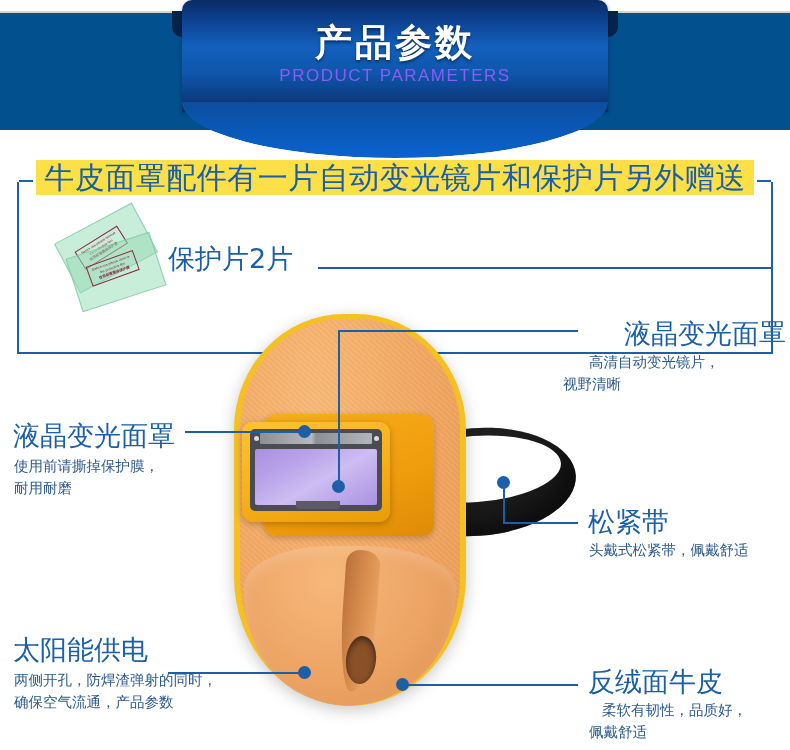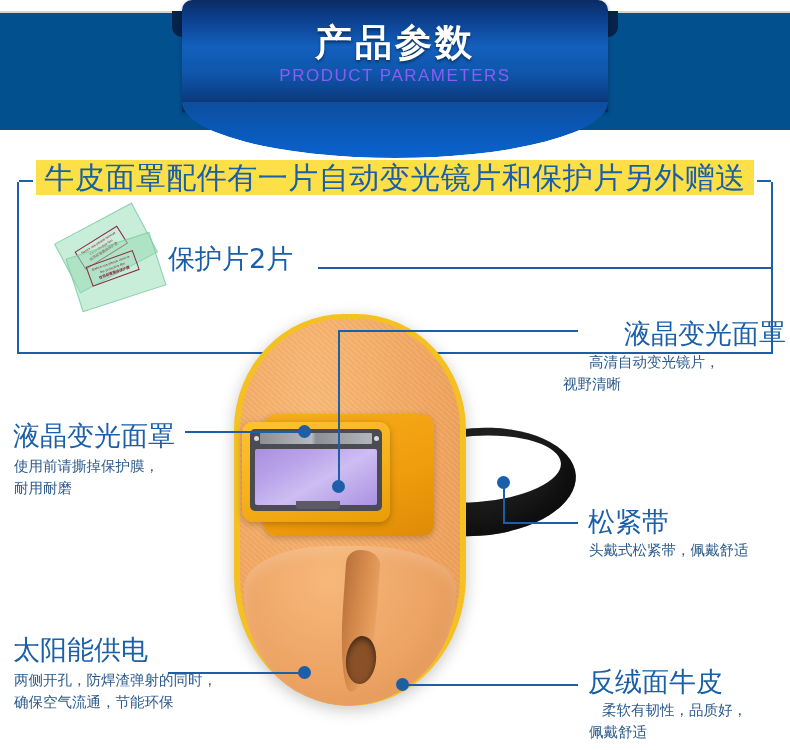--- a/index.html
+++ b/index.html
@@ -431,19 +431,19 @@
 <div class="dot" style="top:476px; left:497px;"></div>
 <div class="line-v" style="top:482px; left:503px; height:42px;"></div>
 <div class="line-h" style="top:522px; left:503px; width:75px;"></div>
 <div class="callout-title" style="top:504px; left:588px;text-align:right;">松紧带</div>
 <div class="callout-body" style="top:540px; left:589px;">头戴式松紧带，佩戴舒适</div>
 
 <div class="dot" style="top:666px; left:298px;"></div>
 <div class="line-h" style="top:672px; left:168px; width:137px;"></div>
 <div class="callout-title" style="top:632px; left:13px;">太阳能供电</div>
 <div class="callout-body" style="top:670px; left:14px;">两侧开孔，防焊渣弹射的同时，</div>
-<div class="callout-body" style="top:692px; left:14px;">确保空气流通，节能环保</div>
+<div class="callout-body" style="top:692px; left:14px;">确保空气流通，产品参数</div>
 
 <div class="dot" style="top:678px; left:396px;"></div>
 <div class="line-h" style="top:684px; left:402px; width:176px;"></div>
 <div class="callout-title" style="top:664px; left:588px;">反绒面牛皮</div>
 <div class="callout-body" style="top:700px; left:602px;">柔软有韧性，品质好，</div>
 <div class="callout-body" style="top:722px; left:589px;">佩戴舒适</div>
 
 </body></html>

